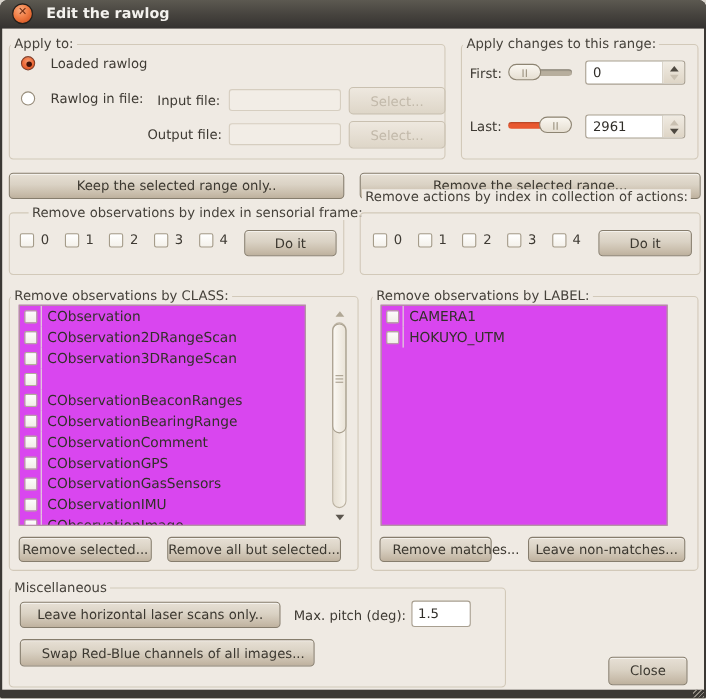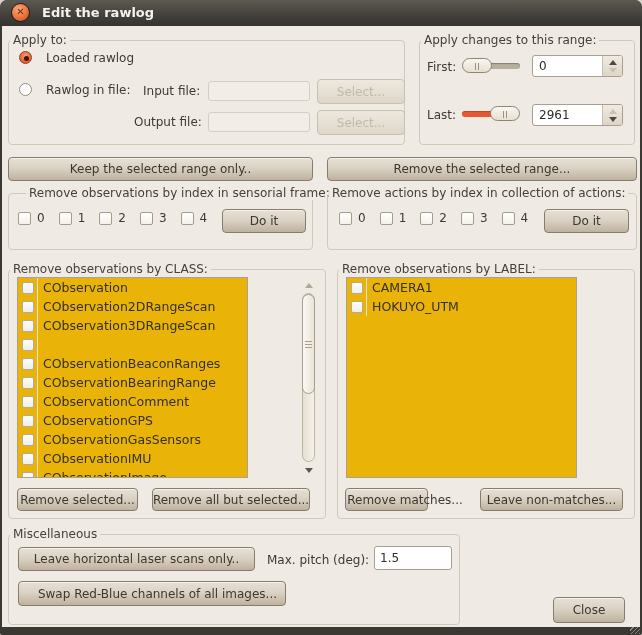--- a/index.html
+++ b/index.html
@@ -96,21 +96,21 @@
     position:absolute; right:0; top:0; width:20px; height:20px;
     border-left:1px solid #c6bdac; border-radius:0 2px 2px 0;
     background:linear-gradient(#f0ebe2,#ded5c6);
     display:flex; flex-direction:column; align-items:center; justify-content:center; gap:3px;
   }
   .tri-up { width:0; height:0; border-left:4px solid transparent; border-right:4px solid transparent; border-bottom:5px solid #4d4840; }
   .tri-down { width:0; height:0; border-left:4px solid transparent; border-right:4px solid transparent; border-top:5px solid #4d4840; }
   .tri-light.tri-up { border-bottom-color:#c9c0b1; }
   .tri-light.tri-down { border-top-color:#c9c0b1; }
   .listbox {
-    position:absolute; width:231px; height:201px; background:#eab308;
+    position:absolute; width:261px; height:201px; background:#d946ef;
     border:1px solid #aaa192; overflow:hidden;
   }
   .lrow { display:flex; align-items:center; height:19px; }
   .lcb-cell { width:20px; height:19px; display:flex; align-items:center; justify-content:center;
     border-right:1px solid #e4e0d6; flex:none; }
   .lcb { width:12px; height:12px; background:linear-gradient(#fdfdfc,#f1eee7);
     border:1px solid #b3ab9a; border-radius:2px; }
   .ltext { font-size:12.5px; color:#33302a; margin-left:5px; white-space:nowrap; }
   .scrollbar {
     position:absolute; width:15px; height:201px; display:flex; flex-direction:column;
@@ -229,21 +229,21 @@
       <span class="cbitem">
         <span class="cb"></span>
         <span class="cblab">4</span>
       </span>
     </div>
   <div class="btn" style="left:222px; top:209px; width:84px; height:24px;">
       <span>Do it</span>
     </div>
 
   <div class="frame" style="left:327px; top:193px; width:310px; height:57px;"></div>
-  <span class="frame-label" style="left:329px; top:186px;">Remove actions by index in collection of actions:</span>
+  <span class="frame-label" style="left:329px; top:172px;">Remove actions by index in collection of actions:</span>
   <div class="cbrow" style="left:339px; top:210px;">
 
       <span class="cbitem">
         <span class="cb"></span>
         <span class="cblab">0</span>
       </span>
 
       <span class="cbitem">
         <span class="cb"></span>
         <span class="cblab">1</span>
@@ -377,34 +377,34 @@
         <span class="ltext">CAMERA1</span>
       </div>
 
       <div class="lrow">
         <span class="lcb-cell">
           <span class="lcb"></span>
         </span>
         <span class="ltext">HOKUYO_UTM</span>
       </div>
     </div>
-  <div class="btn" style="left:345px; top:488px; width:83px; height:23px;padding-left:37px;">
+  <div class="btn" style="left:345px; top:488px; width:102px; height:23px;padding-left:37px;">
       <span>Remove matches...</span>
     </div>
   <div class="btn" style="left:480px; top:488px; width:143px; height:23px;">
       <span>Leave non-matches...</span>
     </div>
 
   <div class="frame" style="left:8px; top:534px; width:452px; height:91px;"></div>
   <span class="frame-label" style="left:10px; top:527px;">Miscellaneous</span>
   <div class="btn" style="left:18px; top:547px; width:237px; height:24px;">
       <span>Leave horizontal laser scans only..</span>
     </div>
   <span class="lbl" style="left:267px; top:553px;">Max. pitch (deg):</span>
-  <input class="textfield" style="left: 374px; top: 546px; width: 78px; height: 24px;" value="1.5">
+  <input class="textfield" style="left: 374px; top: 546px; width: 54px; height: 24px;" value="1.5">
   <div class="btn" style="left:18px; top:581px; width:268px; height:25px;padding-left:11px;">
       <span>Swap Red-Blue channels of all images...</span>
     </div>
 
   <div class="btn" style="left:553px; top:597px; width:72px; height:26px;">
       <span>Close</span>
     </div>
 
   <div class="resize-grip"></div>
 </div>

